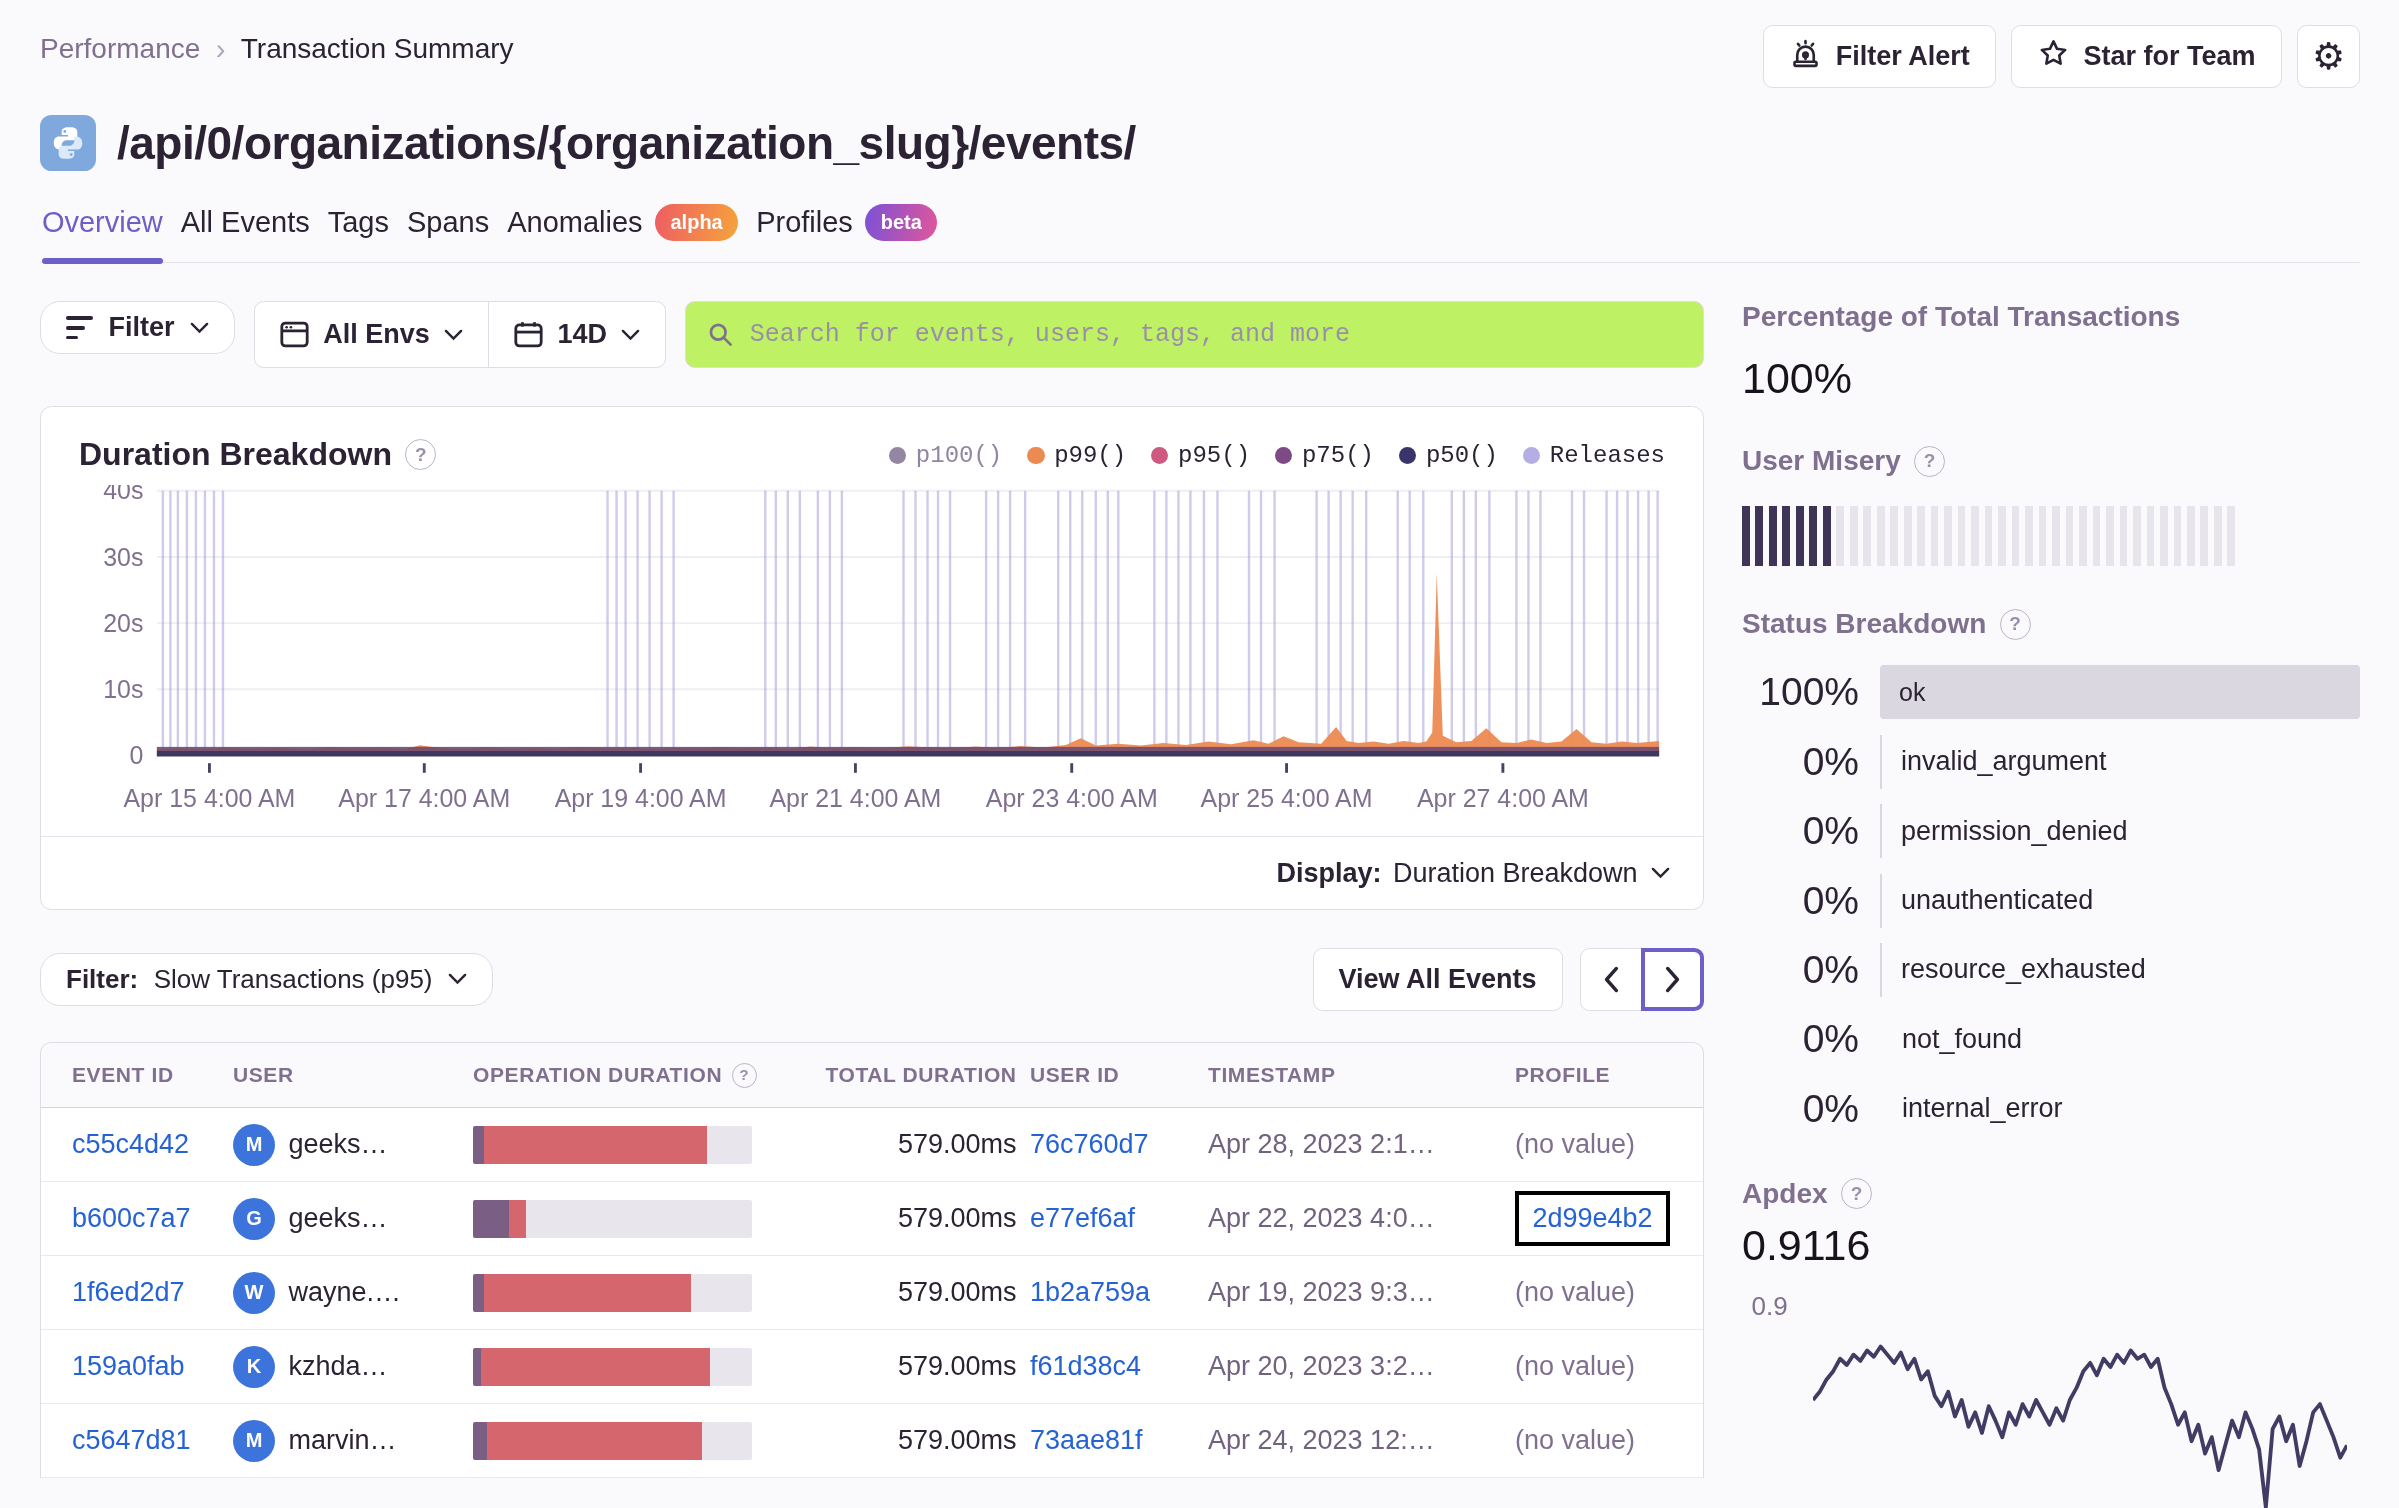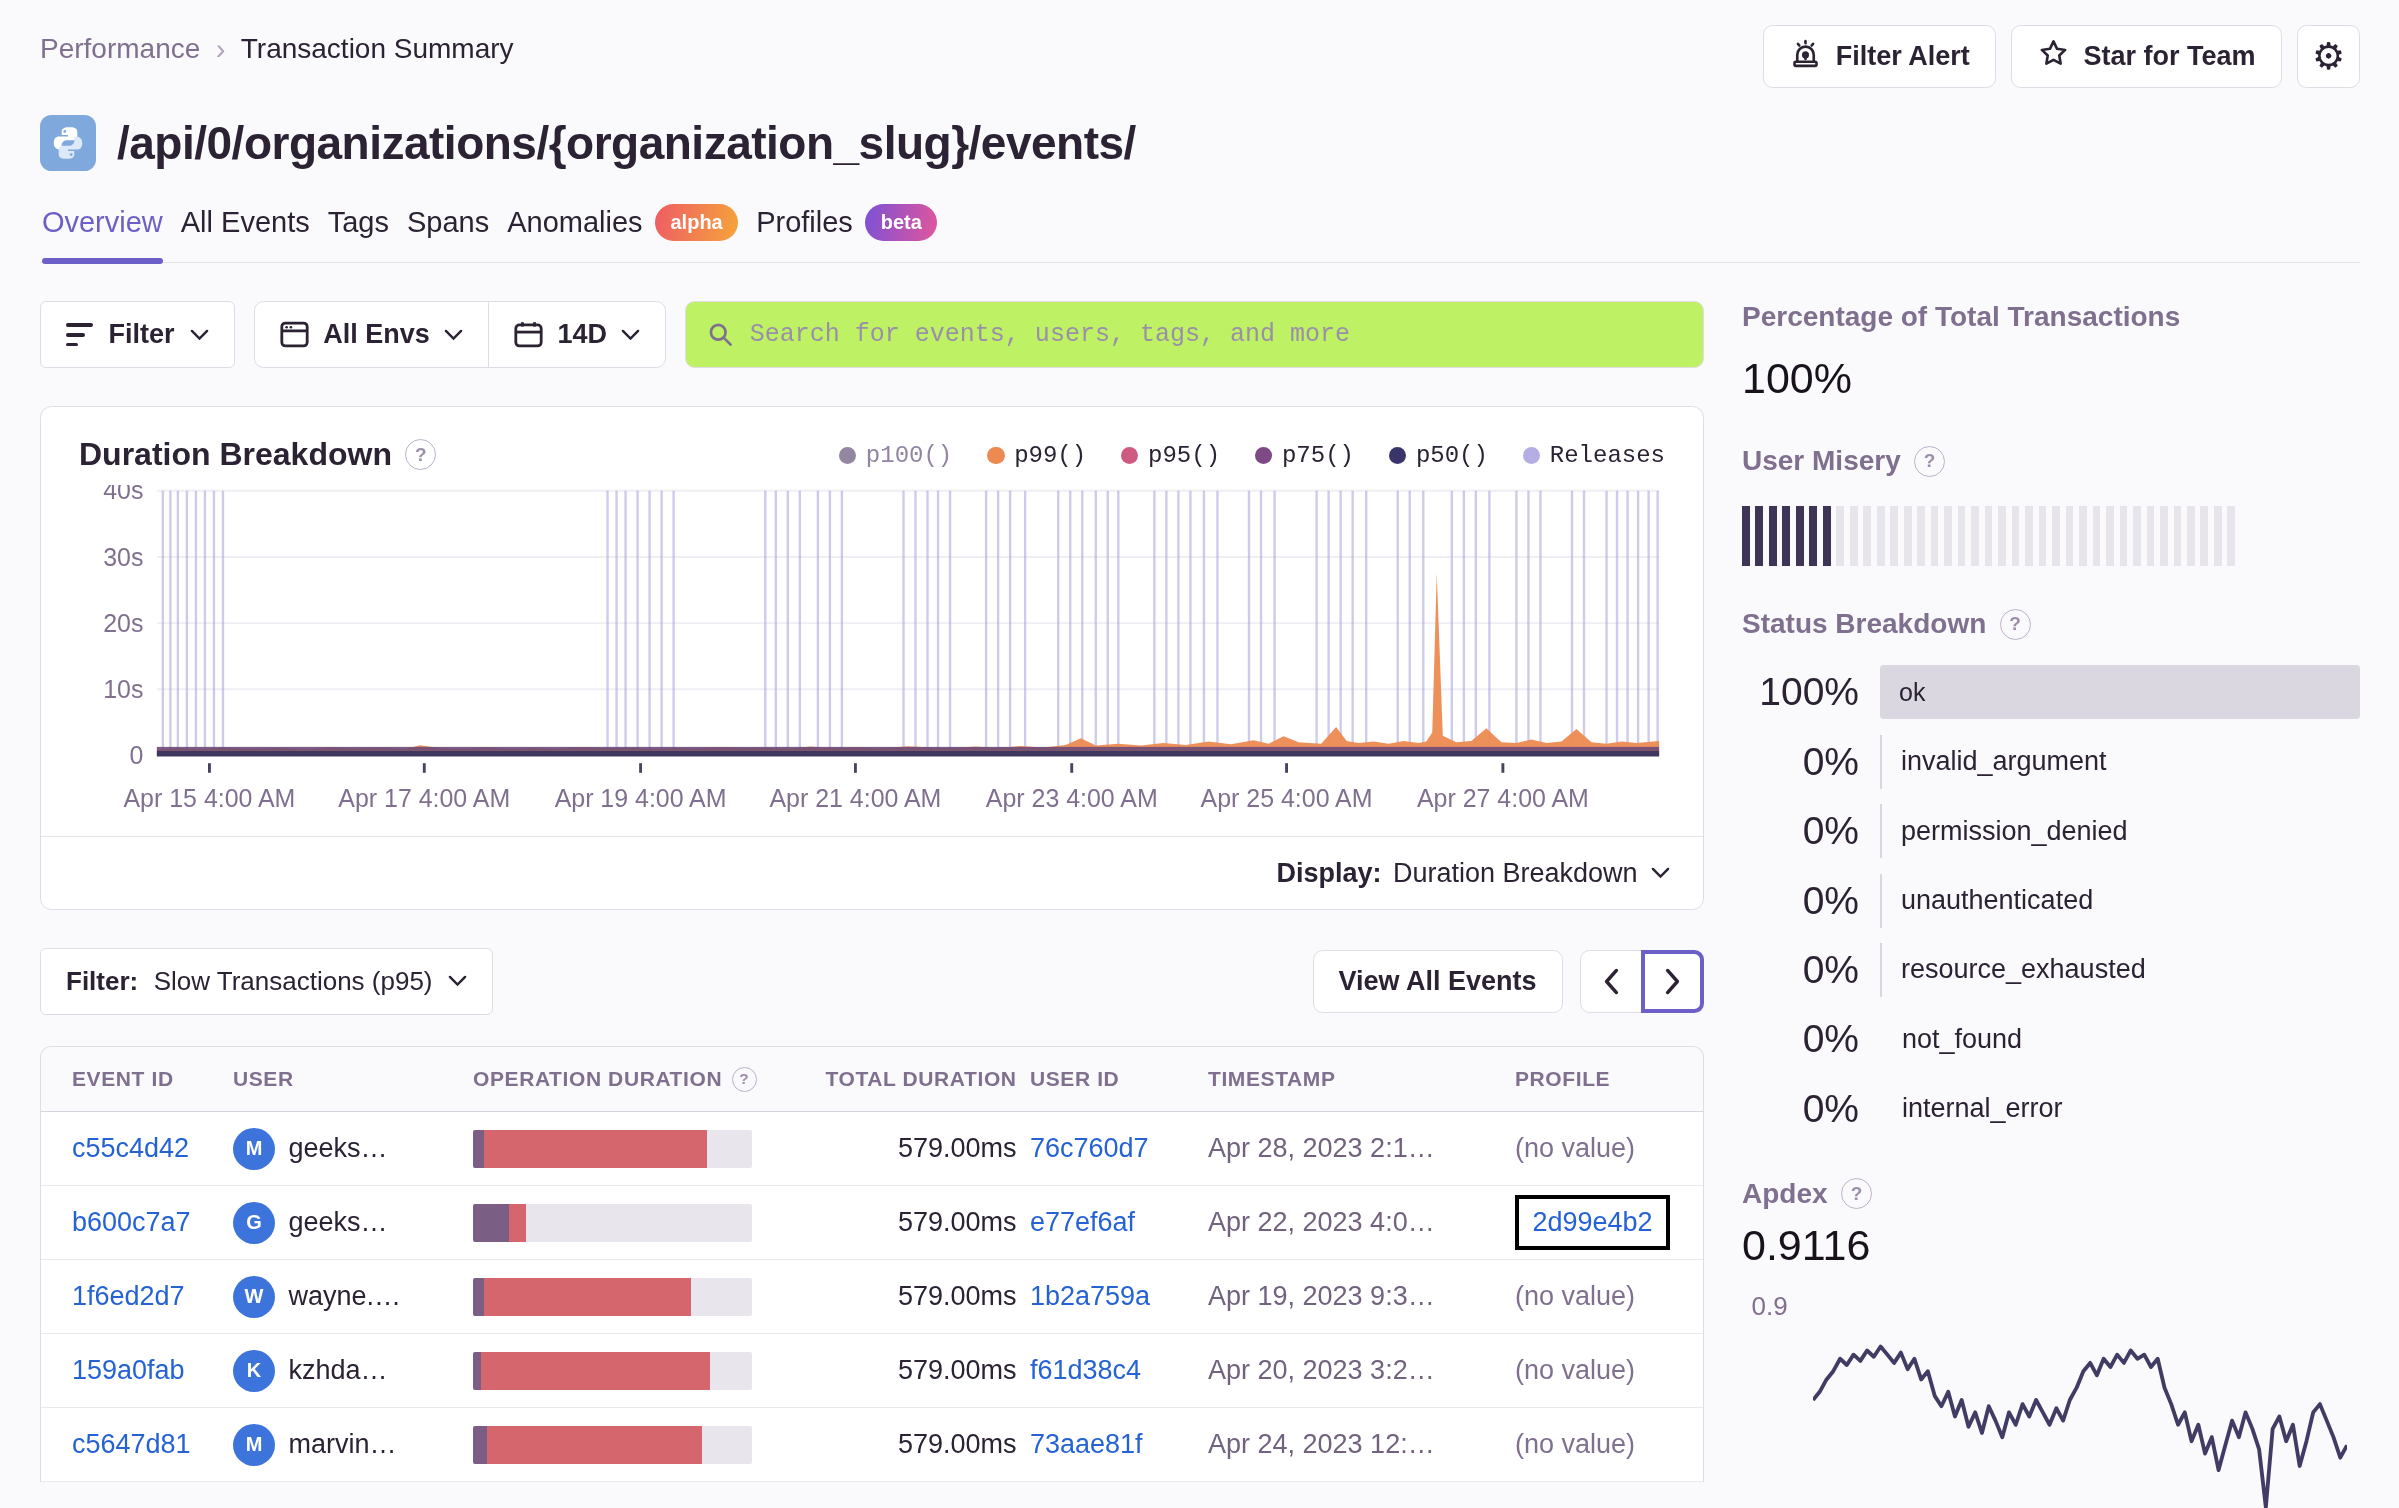--- a/index.html
+++ b/index.html
@@ -34,21 +34,21 @@
   .badge.alpha { background:linear-gradient(100deg,#EE5C64,#F5A43B); }
   .badge.beta  { background:linear-gradient(100deg,#7B51D6,#E1569B); }
 
   
   .content { display:flex; gap:38px; margin-top:38px; }
   .main-col { width:1664px; flex:0 0 auto; }
   .side-col { flex:1; min-width:0; }
 
   
   .controls { display:flex; gap:19px; }
-  .ctl { background:#fff; border:1.9px solid #E0DCE5; border-radius:6px; height:67px;
+  .ctl { background:#fff; border:1.9px solid #E0DCE5; border-radius:20px; height:53px;
          display:flex; align-items:center; font-size:27px; font-weight:700; color:#2B2233; cursor:pointer; }
   .ctl.pad { padding:0 25px; gap:15.4px; }
   .seg-group { display:flex; background:#fff; border:1.9px solid #E0DCE5; border-radius:9.6px; height:67px; }
   .seg { display:flex; align-items:center; gap:14.4px; padding:0 25px; font-size:27px; font-weight:700; cursor:pointer; }
   .seg + .seg { border-left:1.9px solid #E0DCE5; }
   .filter-lines { display:flex; flex-direction:column; gap:5.8px; width:27px; }
   .filter-lines span { height:3.8px; border-radius:1.9px; background:#2B2233; display:block; }
   .filter-lines span:nth-child(1){width:27px} .filter-lines span:nth-child(2){width:19px} .filter-lines span:nth-child(3){width:11.5px}
   .search-box { flex:1; background:#bef264; border:1.9px solid #E0DCE5; border-radius:9.6px; height:67px;
                 display:flex; align-items:center; padding:0 21px; gap:15.4px; }
@@ -56,21 +56,21 @@
                       font-family:"Liberation Mono","DejaVu Sans Mono",monospace; color:#2B2233; background:transparent; }
   .search-box input::placeholder { color:#9A8FA8; }
 
   
   .card { background:#fff; border:1.9px solid #E0DCE5; border-radius:11.5px; }
   .chart-card { margin-top:38px; }
   .chart-head { display:flex; justify-content:space-between; align-items:flex-start; padding:29px 38px 3.8px 38px; }
   .chart-title { display:flex; align-items:center; gap:13.4px; font-size:32px; font-weight:700; }
   .help { width:31px; height:31px; border:1.9px solid #BDB3C9; border-radius:50%; color:#9C8FAB;
           font-size:19px; font-weight:700; display:inline-flex; align-items:center; justify-content:center; cursor:pointer; flex:0 0 auto; }
-  .legend { display:flex; gap:35px; align-items:center; padding-top:5.8px; }
+  .legend { display:flex; gap:25px; align-items:center; padding-top:5.8px; }
   .legend-item { display:flex; align-items:center; gap:9.6px; font-size:24px;
                  font-family:"Liberation Mono","DejaVu Sans Mono",monospace; cursor:pointer; color:#2B2233; }
   .legend-item.muted { color:#9185A3; }
   .legend-dot { width:17.3px; height:17.3px; border-radius:50%; }
   .chart-body { padding:7.7px 38px 0 38px; }
   .chart-foot { border-top:1.9px solid #E7E3EC; margin-top:17.3px; height:73px;
                 display:flex; align-items:center; justify-content:flex-end; gap:11.5px; padding:0 33px; font-size:27px; }
   .chart-foot b { font-weight:700; }
   .chart-foot .val { cursor:pointer; display:flex; align-items:center; gap:13.4px; }
 

